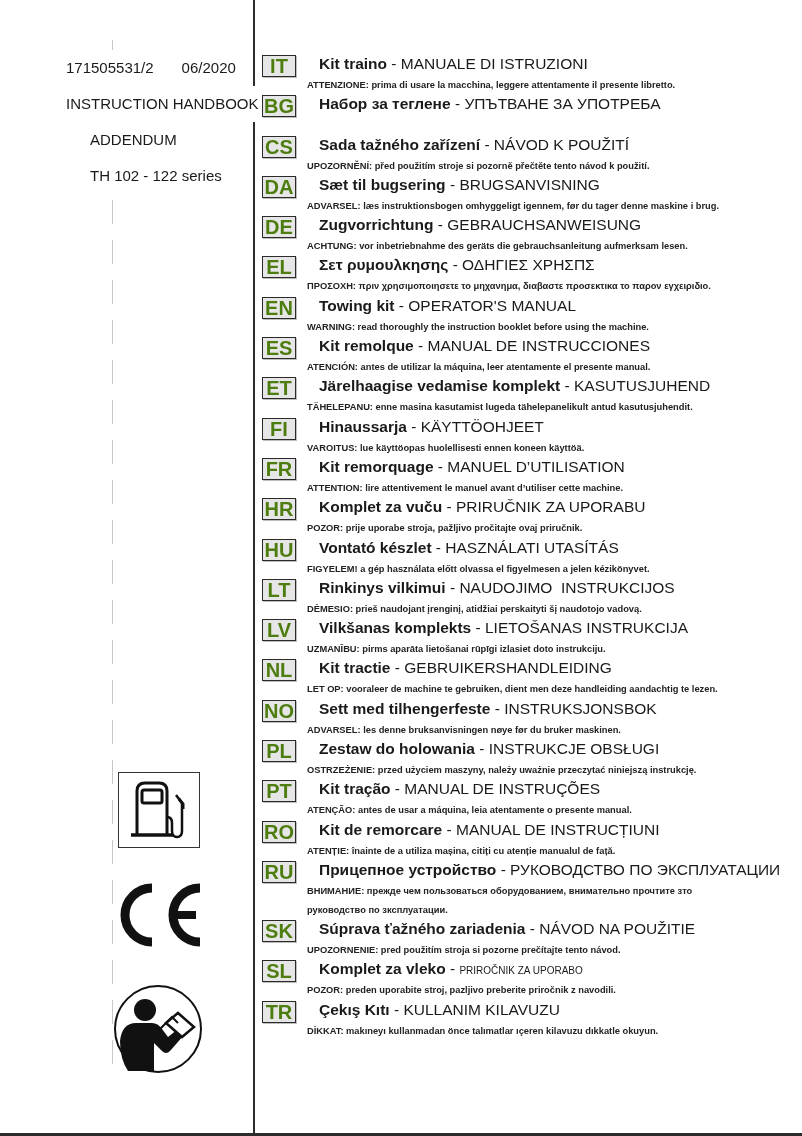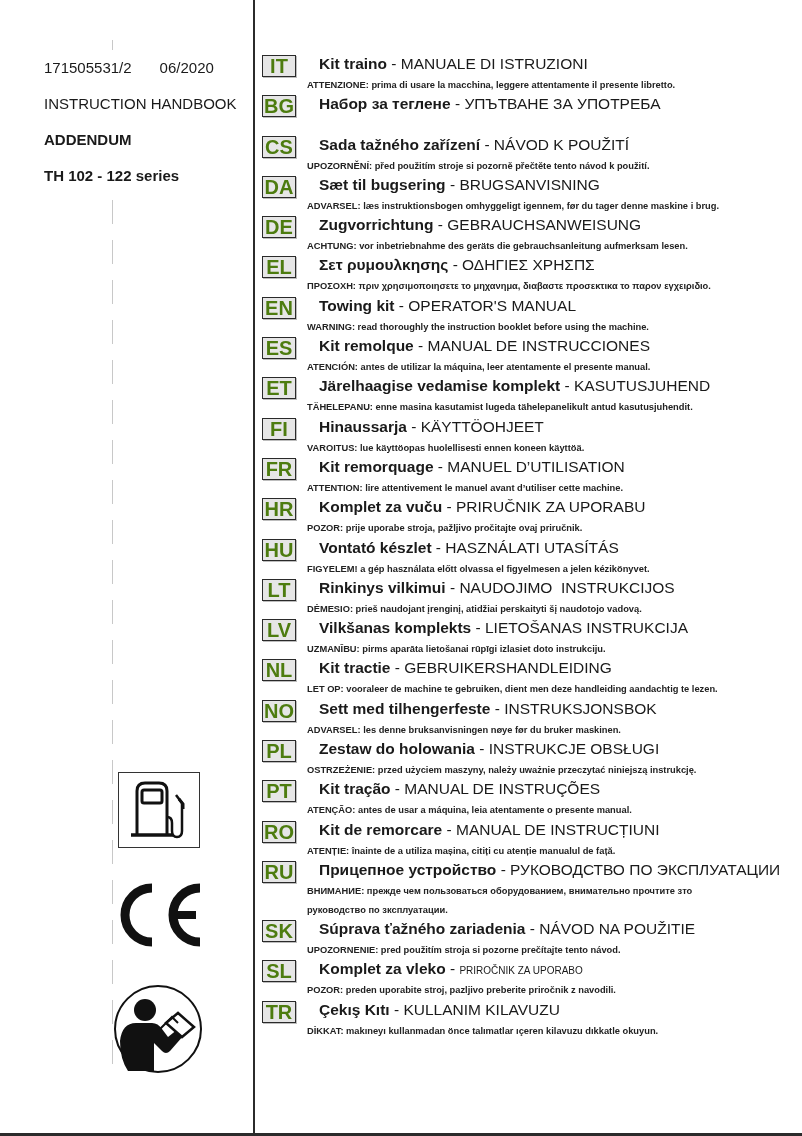--- a/index.html
+++ b/index.html
@@ -4,24 +4,24 @@
 <style>
   html, body { margin:0; padding:0; }
   body {
     width:802px; height:1136px; background:#ffffff; position:relative; overflow:hidden;
     font-family:"Liberation Sans", sans-serif; color:#1a1a1a;
   }
   .divider-v { position:absolute; left:253px; top:0; width:2px; height:1134px; background:#2b2b2b; }
   .divider-h { position:absolute; left:0; top:1133px; width:802px; height:3px; background:#2b2b2b; }
   .dash-line { position:absolute; left:112px; top:40px; width:1px; height:1040px;
     background: repeating-linear-gradient(to bottom, #c8c8c8 0 24px, transparent 24px 40px); }
-  .left-block { position:absolute; left:44px; top:50px; font-size:15px; line-height:36px; }
+  .left-block { position:absolute; left:66px; top:50px; font-size:15px; line-height:36px; }
   .left-block .row { height:36px; white-space:nowrap; background:#fff; position:relative; z-index:1; display:inline-block; }
   .left-block .row-wrap { height:36px; }
-  .left-block .bold { font-weight:bold; }
+  .left-block .bold { font-weight:normal;margin-left:24px; }
   .gap { display:inline-block; width:28px; }
 
   .entries { position:absolute; left:262px; top:54px; width:540px; }
   .entry { position:relative; height:40.3px; }
   .entry.tall { height:59px; }
   .badge {
     position:absolute; left:0; top:1px; width:34px; height:22px;
     background:#e6e6e6; border:1.5px solid #2a2a2a; box-sizing:border-box;
     font-weight:bold; font-size:20px; line-height:21px; text-align:center; color:#4d7c0f;
     box-shadow: 1px 1px 0 #bdbdbd;

